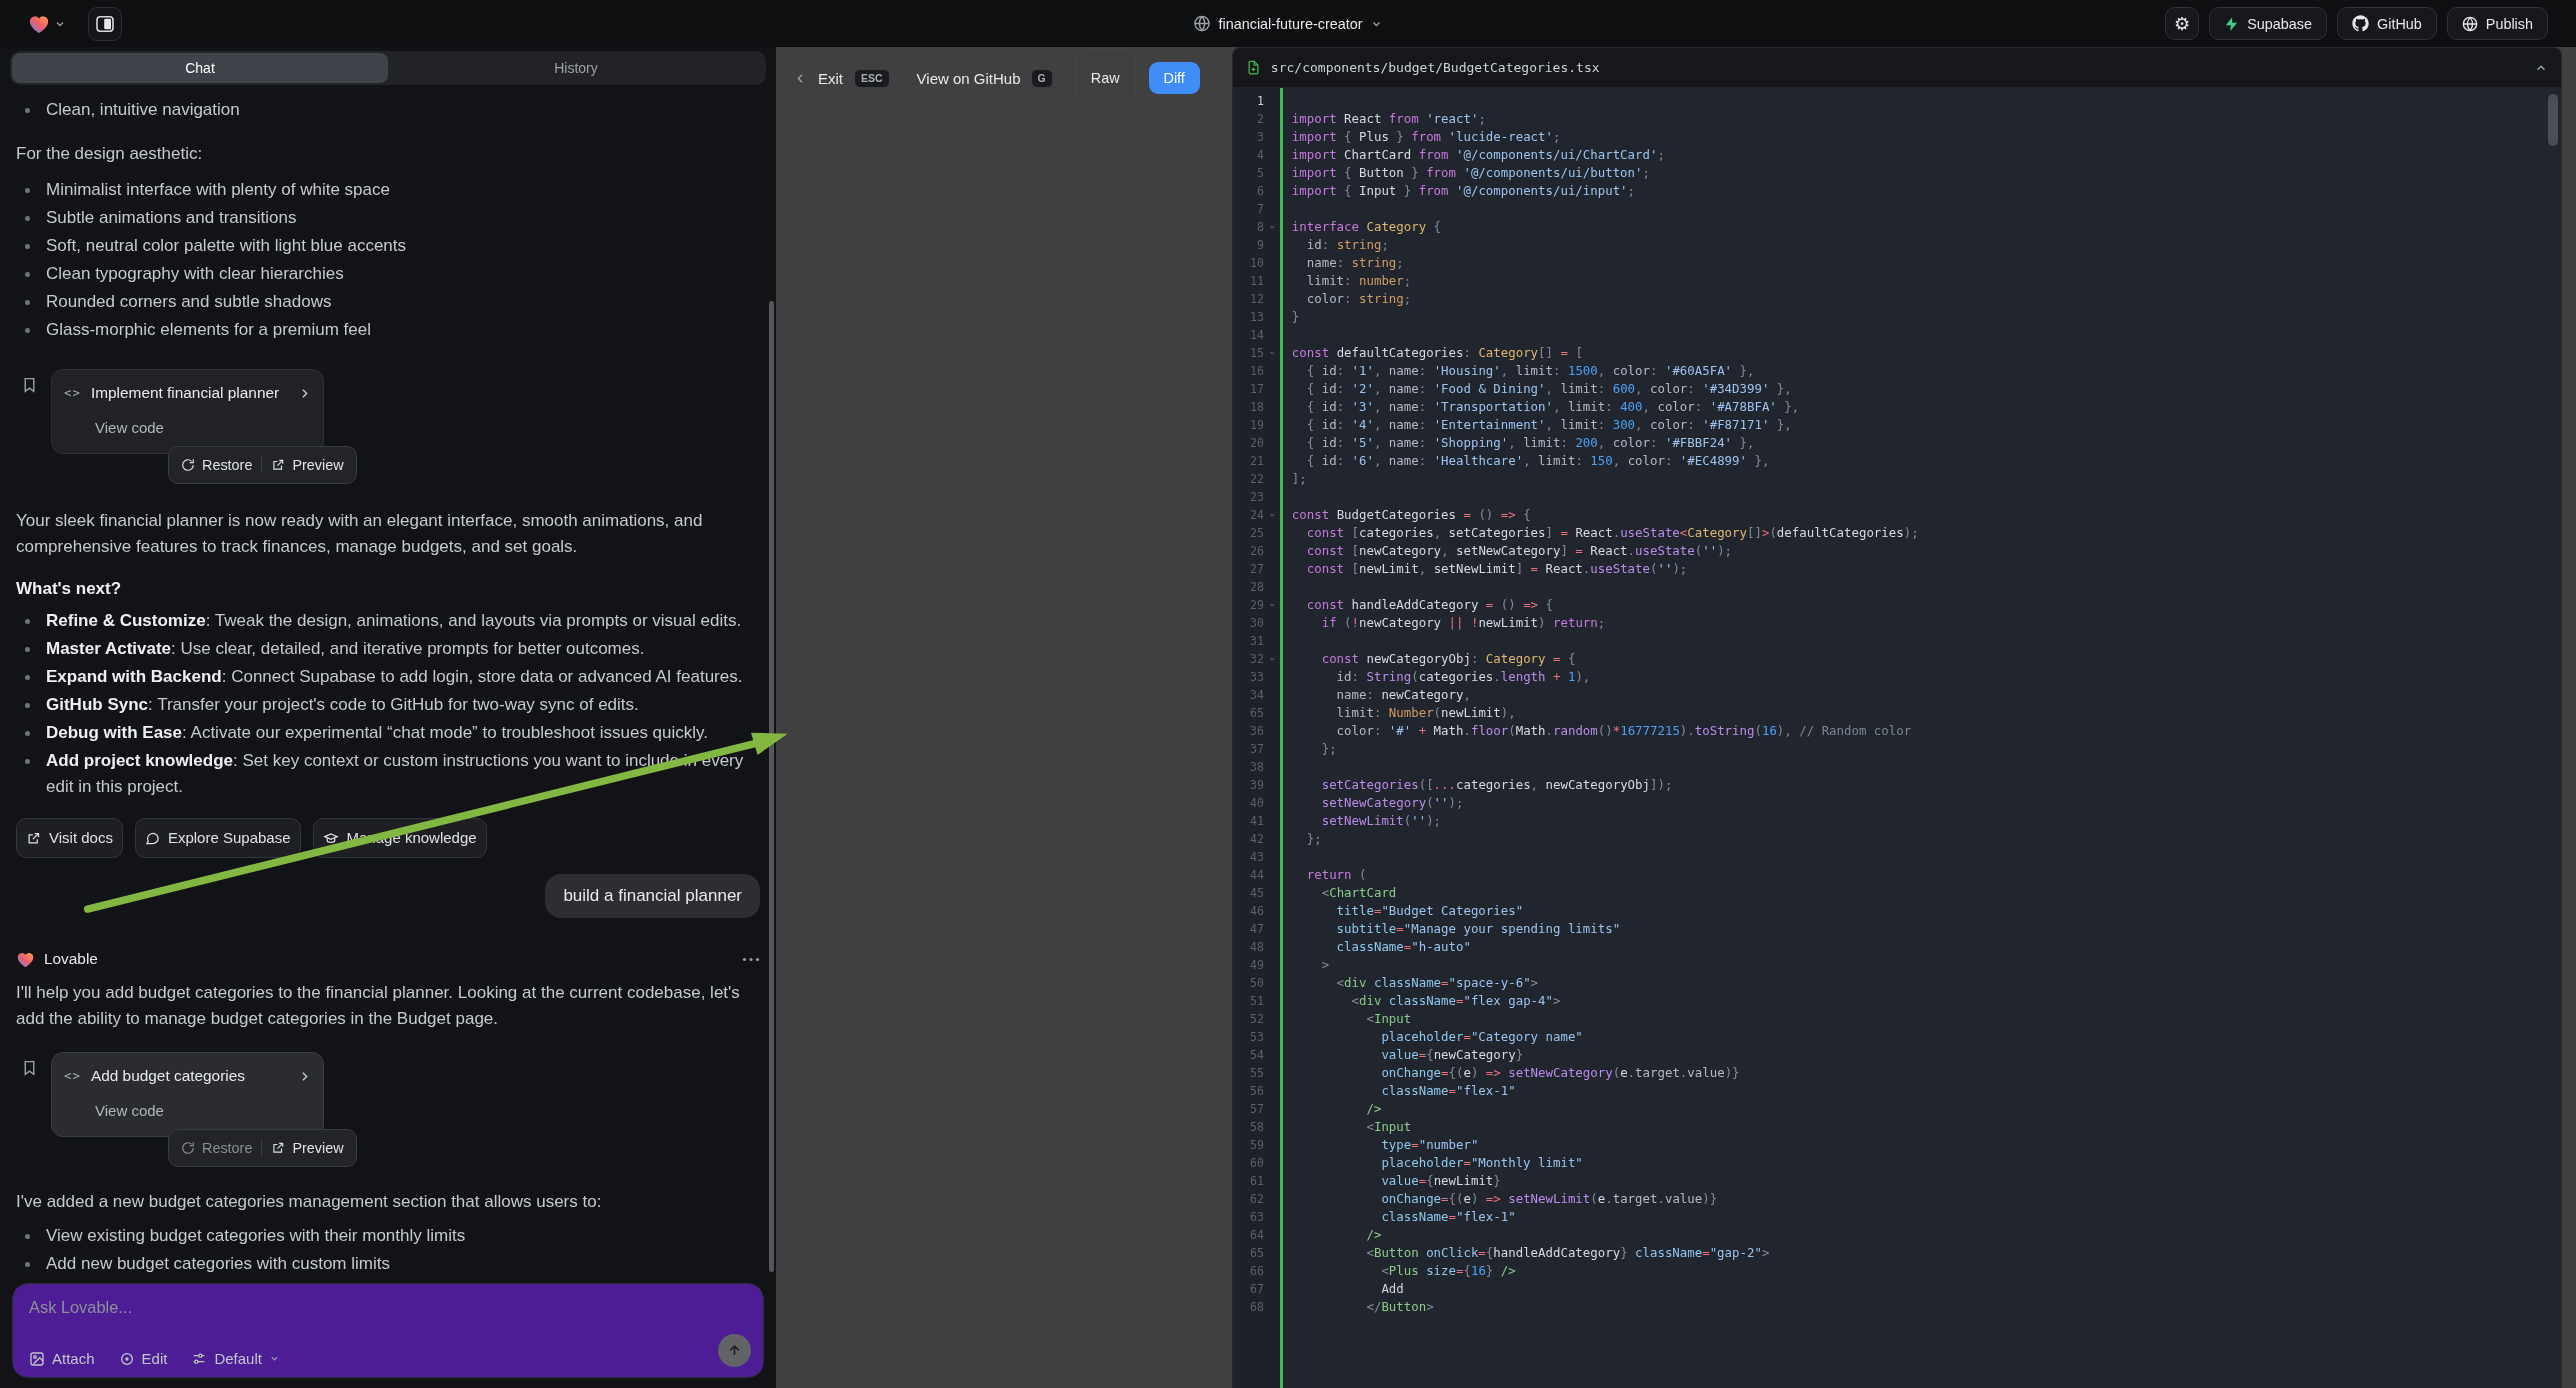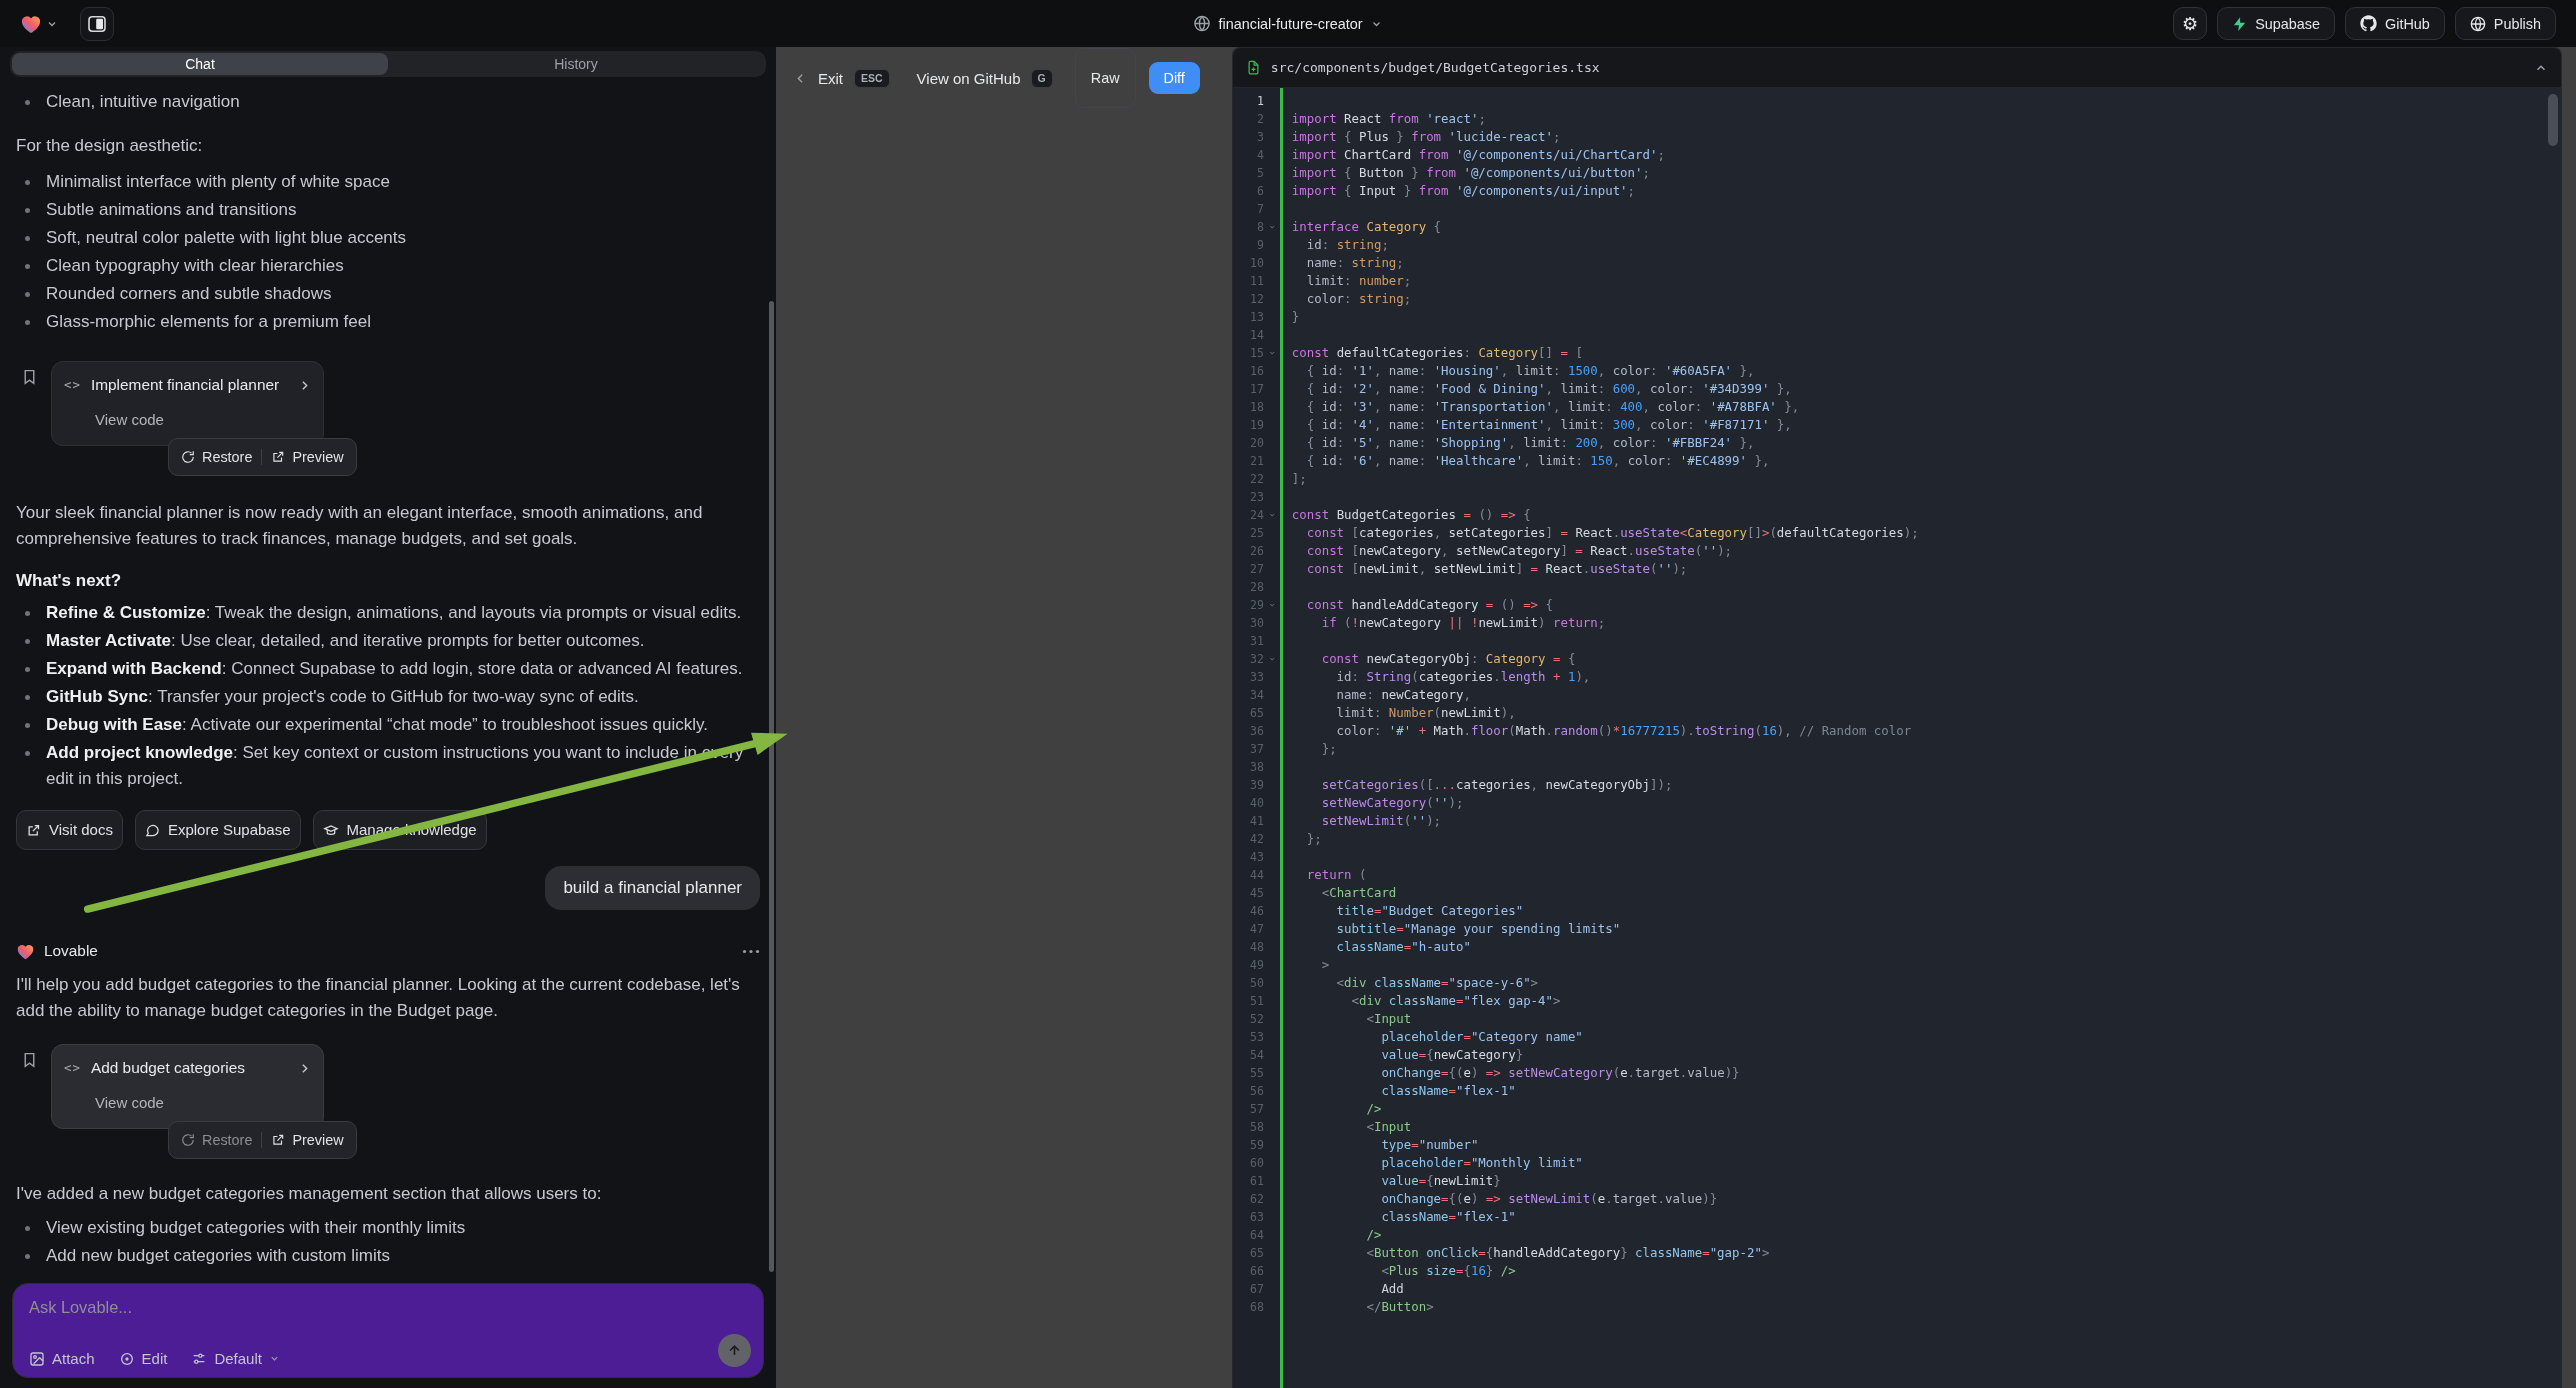--- a/index.html
+++ b/index.html
@@ -1,35 +1,35 @@
 <!DOCTYPE html>
 <html><head>
 <meta charset="utf-8">
 <style>
   * { margin:0; padding:0; box-sizing:border-box; }
   html,body { width:2576px; height:1388px; background:#0c0d0f; font-family:"Liberation Sans",sans-serif; overflow:hidden; }
   .app { width:2576px; height:1388px; display:flex; flex-direction:column; position:relative; }
 
   
-  .topbar { height:47px; flex:none; display:flex; padding:0 20px; background:#0e0f11; position:relative; }
+  .topbar { height:47px; flex:none; display:flex; padding:0 28px; background:#0e0f11; position:relative; }
   .tb-left { display:flex; align-items:center; gap:8px; }
   .logo-wrap { display:flex; align-items:center; gap:4px; }
   .panel-btn { width:34px; height:34px; margin-left:14px; border-radius:9px; display:flex; align-items:center; justify-content:center; background:#141518; border:1px solid #2c2e33; }
   .tb-center { position:absolute; left:50%; top:0; transform:translateX(-50%); height:47px; display:flex; align-items:center; gap:8px; color:#e8eaec; font-size:14.4px; }
   .tb-right { margin-left:auto; display:flex; align-items:center; gap:10px; }
   .tb-btn { height:33px; display:flex; align-items:center; gap:8px; padding:0 14px; background:#17181c; border:1px solid #303237; border-radius:10px; color:#e6e7e9; font-size:14.4px; }
   .tb-btn.icon-only { width:34px; padding:0; justify-content:center; }
   .gear-glyph { font-size:18px; color:#e4e5e8; }
 
   
   .main { flex:1; display:flex; min-height:0; }
 
   
   .chat { width:776px; flex:none; background:#121316; display:flex; flex-direction:column; position:relative; }
-  .tabs { flex:none; margin:4px 10px 0; height:26px; background:#222327; border-radius:10px; display:flex; padding:2px; }
+  .tabs { flex:none; margin:4px 10px 0; height:34px; background:#222327; border-radius:10px; display:flex; padding:2px; }
   .tab { flex:1; display:flex; align-items:center; justify-content:center; font-size:14px; color:#9da0a6; border-radius:8px; }
   .tab.active { background:#404249; color:#ffffff; }
   .chat-scroll { flex:1; min-height:0; overflow:hidden; padding:8px 16px 0; font-size:17px; line-height:26px; color:#c6c9cf; }
   .chat-scroll b { color:#eef0f2; font-weight:700; }
   ul.blist { list-style:none; margin:4px 0 0; }
   ul.blist li { position:relative; padding-left:30px; margin:2px 0; }
   ul.blist li .dot { position:absolute; left:9px; top:11px; width:5px; height:5px; border-radius:50%; background:#6f737a; }
   .para { margin-top:22px; max-width:739px; }
   .intro { margin-top:18px; }
   .h-next { margin-top:16px; font-weight:700; color:#eef0f2; }

